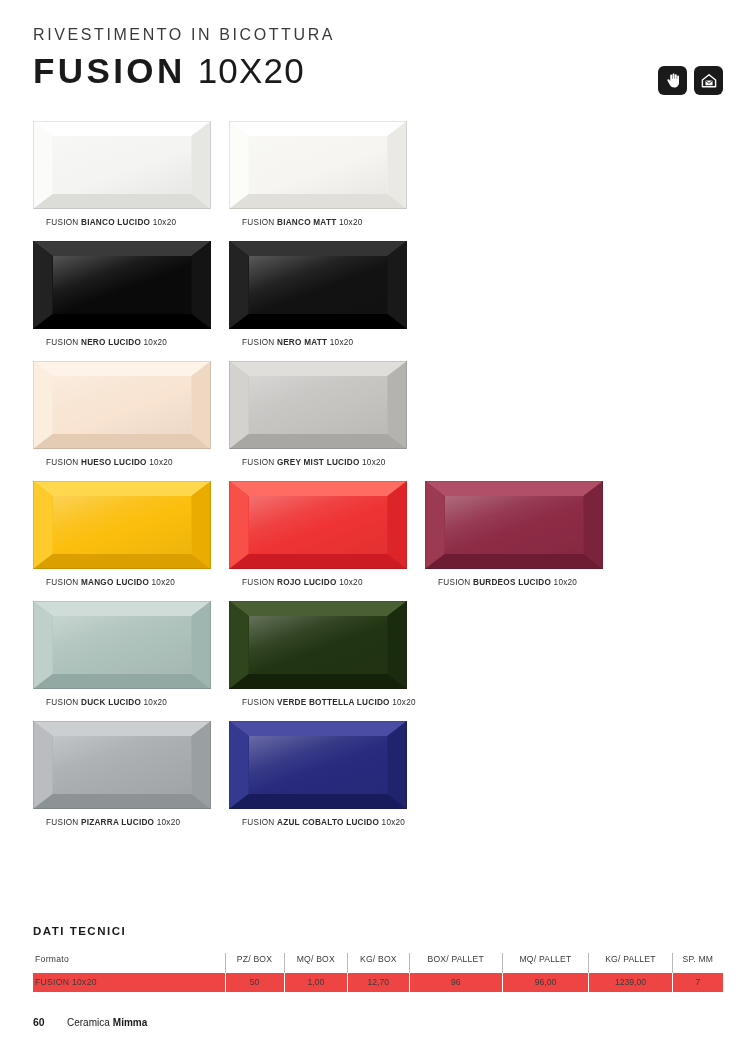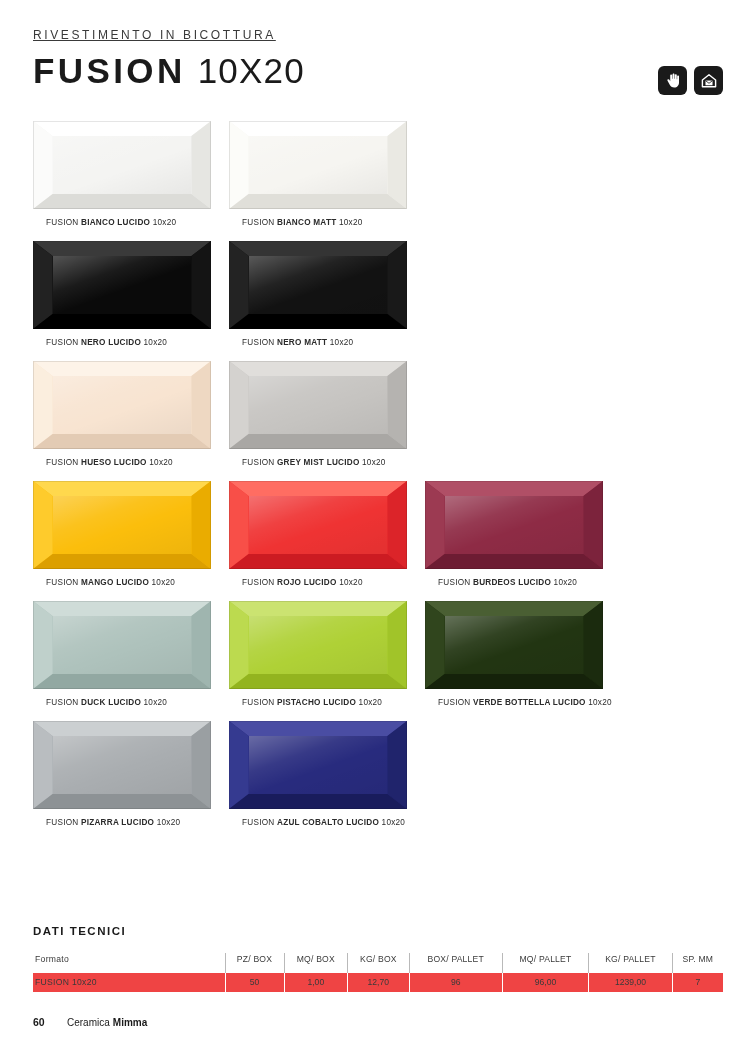--- a/index.html
+++ b/index.html
@@ -21,27 +21,26 @@
   }
 
   
   #header {
     position: absolute;
     left: 33px;
     top: 28px;
     width: 690px;
   }
   .eyebrow {
-    font-size: 12px;
+    font-size: 16px;
     letter-spacing: 2.6px;
     font-weight: 400;
     color: #3a3a3a;
     text-transform: uppercase;
     line-height: 14px;
-    text-decoration: underline;
   }
   .title-row {
     margin-top: 10px;
     display: flex;
     align-items: baseline;
     white-space: nowrap;
   }
   .title-bold {
     font-size: 35px;
     font-weight: 700;
@@ -365,32 +364,20 @@
           <div class="tile">
             <div class="face" style="background: rgb(174, 194, 188);"></div>
             <div class="bev bev-t" style="background: rgb(207, 220, 216);"></div>
             <div class="bev bev-l" style="background: rgb(191, 208, 203);"></div>
             <div class="bev bev-r" style="background: rgb(159, 181, 175);"></div>
             <div class="bev bev-b" style="background: rgb(146, 168, 162);"></div>
             <div class="gloss"></div>
             <div class="tile-border"></div>
           </div>
           <div class="tile-label"><span class="lbl-brand">FUSION</span> <span class="lbl-name">DUCK LUCIDO</span> <span class="lbl-size">10x20</span></div>
-        </div>
-        <div class="tile-cell">
-          <div class="tile">
-            <div class="face" style="background: rgb(175, 209, 54);"></div>
-            <div class="bev bev-t" style="background: rgb(203, 227, 113);"></div>
-            <div class="bev bev-l" style="background: rgb(188, 218, 79);"></div>
-            <div class="bev bev-r" style="background: rgb(161, 196, 41);"></div>
-            <div class="bev bev-b" style="background: rgb(147, 180, 31);"></div>
-            <div class="gloss"></div>
-            <div class="tile-border"></div>
-          </div>
-          <div class="tile-label"><span class="lbl-brand">FUSION</span> <span class="lbl-name">PISTACHO LUCIDO</span> <span class="lbl-size">10x20</span></div>
         </div>
         <div class="tile-cell">
           <div class="tile">
             <div class="face" style="background: rgb(34, 53, 18);"></div>
             <div class="bev bev-t" style="background: rgb(74, 95, 51);"></div>
             <div class="bev bev-l" style="background: rgb(48, 69, 29);"></div>
             <div class="bev bev-r" style="background: rgb(27, 43, 14);"></div>
             <div class="bev bev-b" style="background: rgb(21, 34, 10);"></div>
             <div class="gloss"></div>
             <div class="tile-border"></div>

